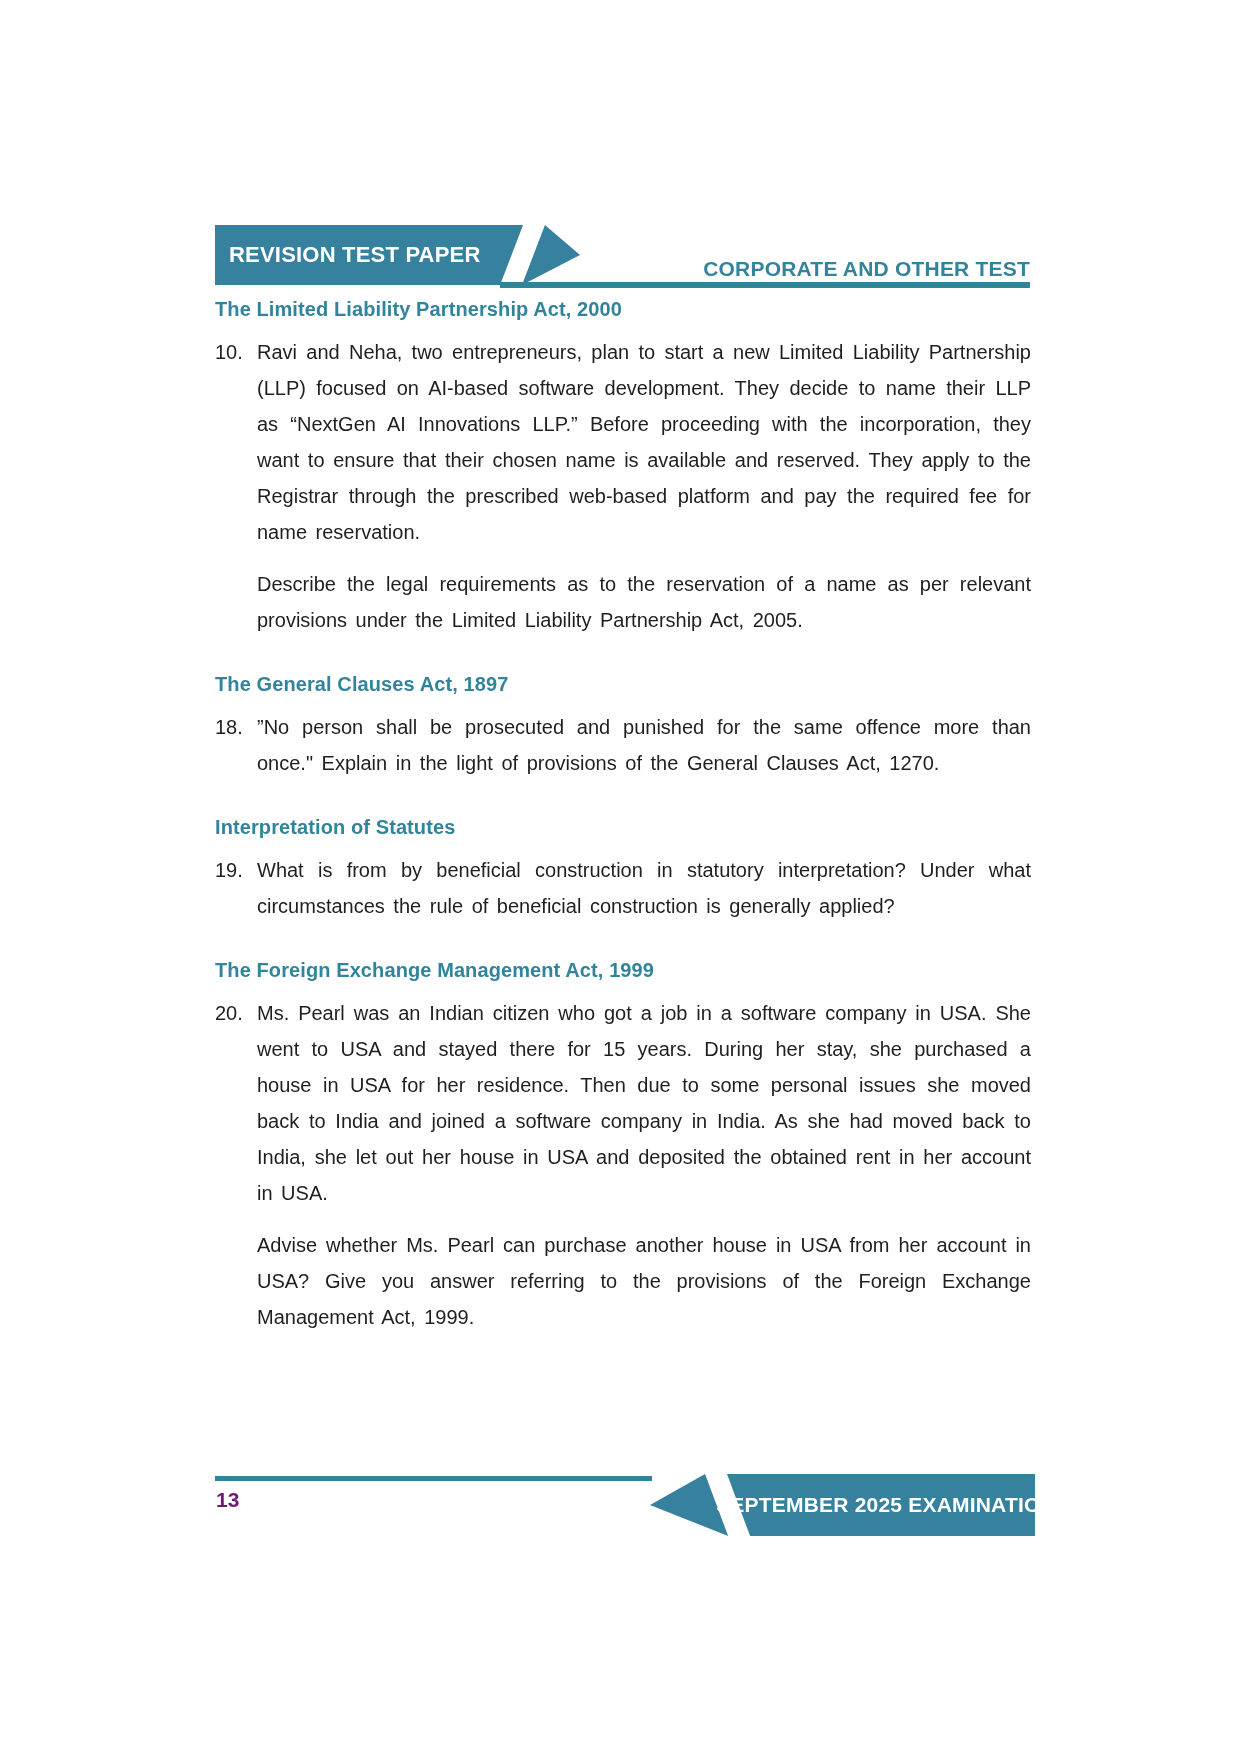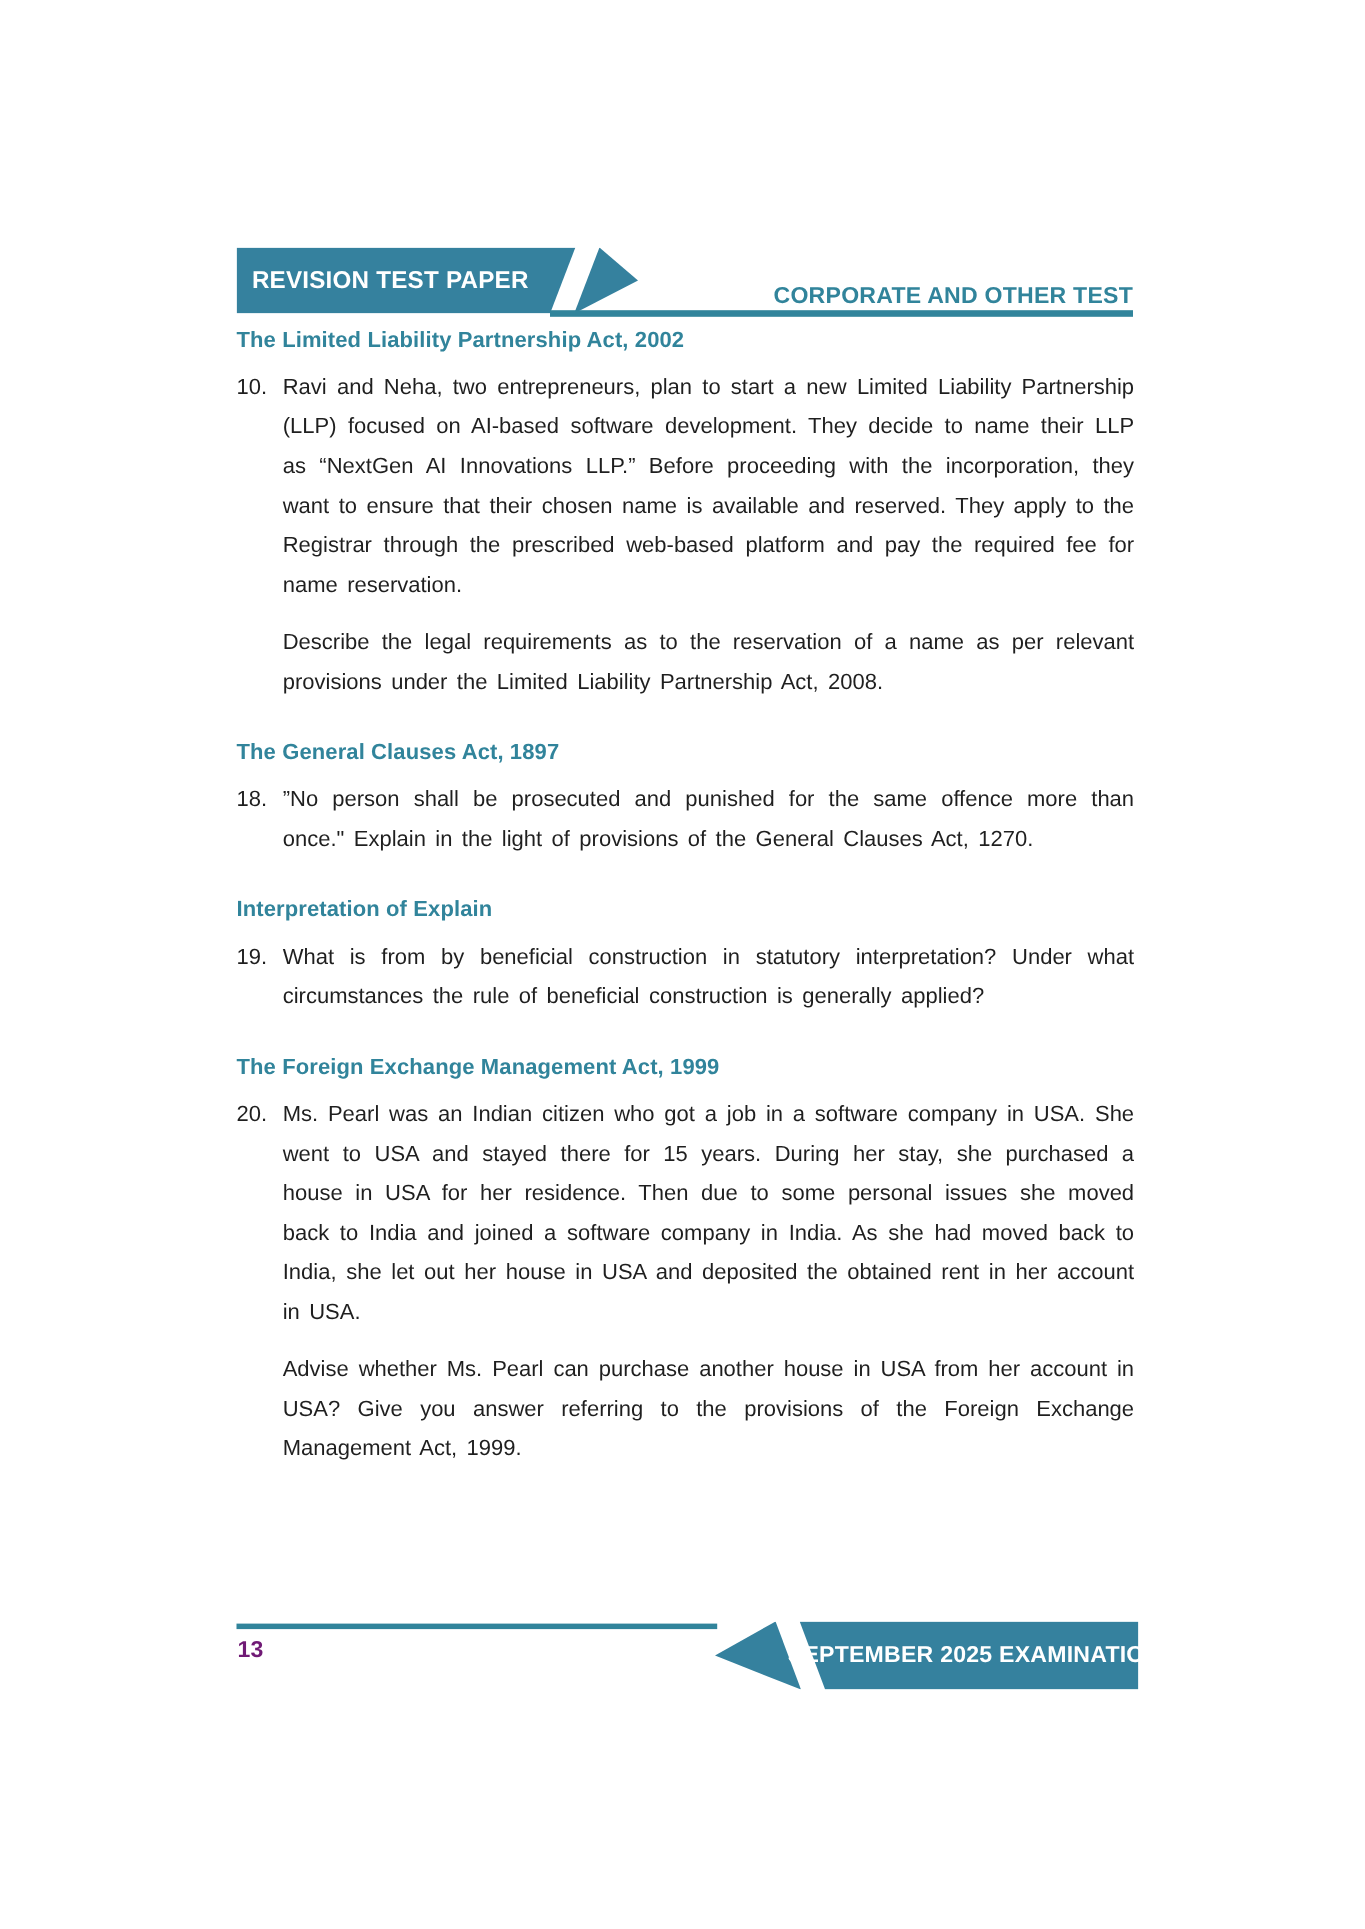--- a/index.html
+++ b/index.html
@@ -95,42 +95,42 @@
       <div class="hdr-head"></div>
       <div class="hdr-banner-label">REVISION TEST PAPER</div>
     </div>
     <div class="hdr-title">CORPORATE AND OTHER TEST</div>
     <div class="hdr-rule"></div>
   </div>
 
   <div class="content">
 
     <div class="section">
-      <div class="section-heading">The Limited Liability Partnership Act, 2002</div>
+      <div class="section-heading">The Limited Liability Partnership Act, 2000</div>
       <div class="question">
         <div class="qnum">10.</div>
         <div class="qbody">
           <p>Ravi and Neha, two entrepreneurs, plan to start a new Limited Liability Partnership (LLP) focused on AI-based software development. They decide to name their LLP as “NextGen AI Innovations LLP.” Before proceeding with the incorporation, they want to ensure that their chosen name is available and reserved. They apply to the Registrar through the prescribed web-based platform and pay the required fee for name reservation.</p>
-          <p>Describe the legal requirements as to the reservation of a name as per relevant provisions under the Limited Liability Partnership Act, 2008.</p>
+          <p>Describe the legal requirements as to the reservation of a name as per relevant provisions under the Limited Liability Partnership Act, 2005.</p>
         </div>
       </div>
     </div>
 
     <div class="section">
       <div class="section-heading">The General Clauses Act, 1897</div>
       <div class="question">
         <div class="qnum">18.</div>
         <div class="qbody">
           <p>”No person shall be prosecuted and punished for the same offence more than once." Explain in the light of provisions of the General Clauses Act, 1270.</p>
         </div>
       </div>
     </div>
 
     <div class="section">
-      <div class="section-heading">Interpretation of Explain</div>
+      <div class="section-heading">Interpretation of Statutes</div>
       <div class="question">
         <div class="qnum">19.</div>
         <div class="qbody">
           <p>What is from by beneficial construction in statutory interpretation? Under what circumstances the rule of beneficial  construction is generally applied?</p>
         </div>
       </div>
     </div>
 
     <div class="section">
       <div class="section-heading">The Foreign Exchange Management Act, 1999</div>

